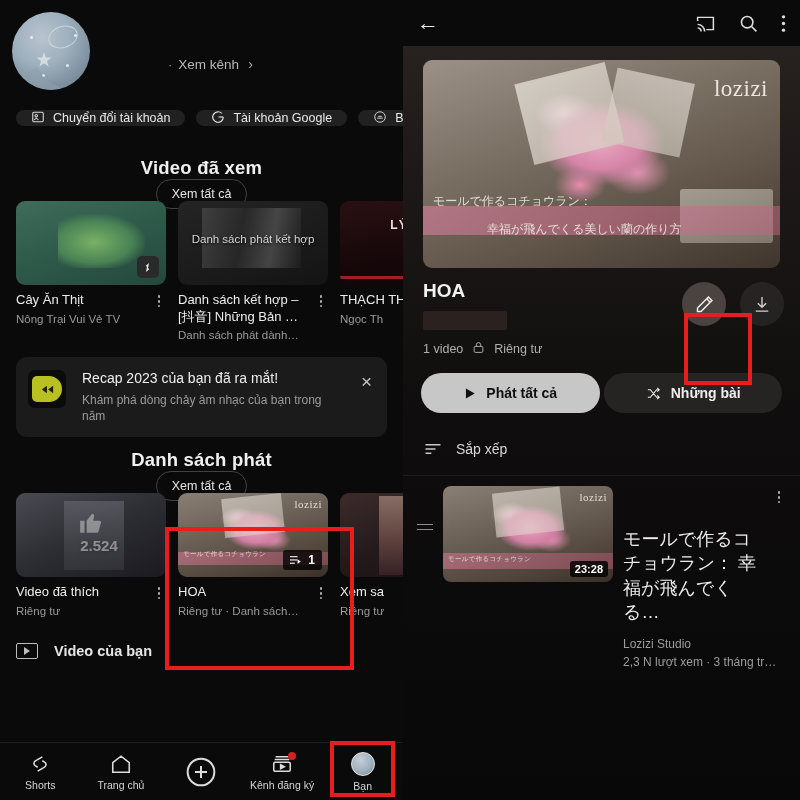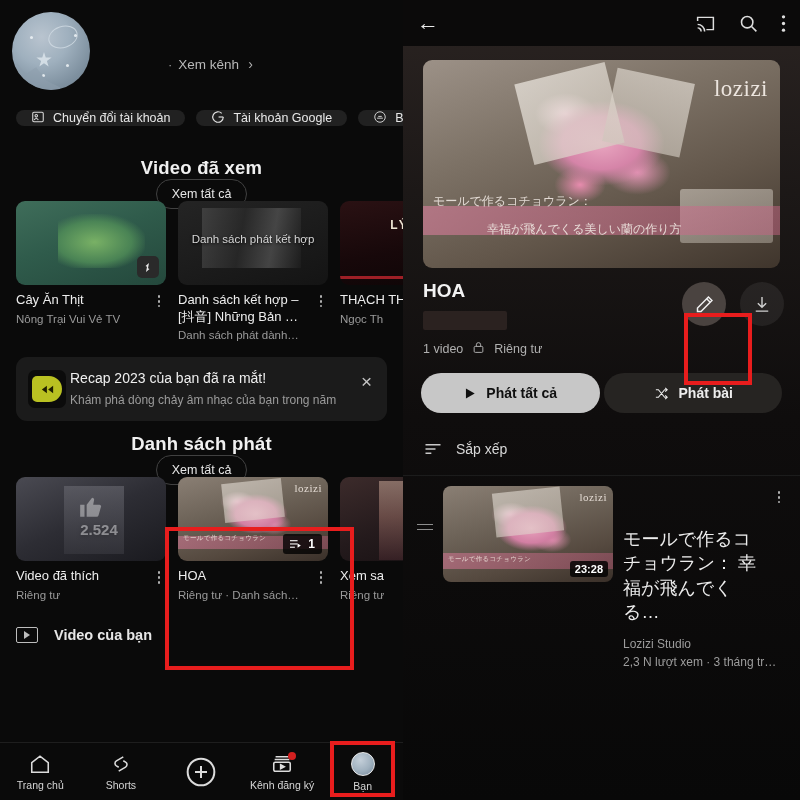--- a/index.html
+++ b/index.html
@@ -113,21 +113,21 @@
   .vmeta { display: flex; padding-top: 7px; gap: 4px; }
   .vmeta-text { flex: 1; min-width: 0; }
   .vtitle { color: #ededed; font-size: 13px; line-height: 1.28; }
   .vsub { color: #9a9a9a; font-size: 11.5px; line-height: 1.3; margin-top: 3px; }
   .kebab { width: 14px; flex: 0 0 auto; color: #b5b5b5; font-size: 13px; text-align: center; line-height: 1; padding-top: 1px; letter-spacing: 0; }
   .kebab span { display: block; width: 2.6px; height: 2.6px; background: #b0b0b0; border-radius: 50%; margin: 2.2px auto; }
 
   
   .recap {
     margin: 14px 16px 0; background: #1b1b1b; border-radius: 11px;
-    display: flex; align-items: flex-start; padding: 13px 12px; gap: 4px; position: relative;
+    display: flex; align-items: flex-start; padding: 13px 12px; gap: 16px; position: relative;
   }
   .recap-icon {
     width: 38px; height: 38px; border-radius: 7px; flex: 0 0 auto;
     background: #0b0b0b; display: flex; align-items: center; justify-content: center;
   }
   .recap-icon .pill {
     width: 30px; height: 26px; border-radius: 5px 13px 13px 5px; background: #b9c122;
     display: flex; align-items: center; justify-content: center; color: #1a1a00; font-size: 11px;
   }
   .recap-body { flex: 1; }
@@ -527,29 +527,29 @@
     <div class="yourvideos">
       <div class="yv-icon">
           <div class="tri"></div>
         </div>
       <div class="yv-label">Video của bạn</div>
     </div>
 
     <div class="bottom-nav">
       <div class="nav-item">
         <svg width="22" height="22" viewBox="0 0 24 24" fill="none" stroke="#dcdcdc" stroke-width="1.7">
-          <path d="M3 10.5 12 3.5l9 7V21H3z"></path>
-        </svg>
-        <div class="nav-label">Trang chủ</div>
+          <path d="M14.5 4.2 7 8.6a3.2 3.2 0 0 0 0 5.5l2.5 1.4M9.5 19.8 17 15.4a3.2 3.2 0 0 0 0-5.5L14.5 8.5"></path>
+        </svg>
+        <div class="nav-label">Shorts</div>
       </div>
       <div class="nav-item">
         <svg width="22" height="22" viewBox="0 0 24 24" fill="none" stroke="#dcdcdc" stroke-width="1.7">
-          <path d="M14.5 4.2 7 8.6a3.2 3.2 0 0 0 0 5.5l2.5 1.4M9.5 19.8 17 15.4a3.2 3.2 0 0 0 0-5.5L14.5 8.5"></path>
-        </svg>
-        <div class="nav-label">Shorts</div>
+          <path d="M3 10.5 12 3.5l9 7V21H3z"></path>
+        </svg>
+        <div class="nav-label">Trang chủ</div>
       </div>
       <div class="nav-item">
         <svg width="32" height="32" viewBox="0 0 24 24" fill="none" stroke="#dcdcdc" stroke-width="1.5">
           <circle cx="12" cy="12" r="10"></circle>
             <path d="M12 7.5v9M7.5 12h9"></path>
         </svg>
       </div>
       <div class="nav-item">
         <svg width="22" height="22" viewBox="0 0 24 24" fill="none" stroke="#dcdcdc" stroke-width="1.7">
           <path d="M5 4h14M4 7h16"></path>
@@ -643,21 +643,21 @@
         <svg width="14" height="15" viewBox="0 0 24 24" fill="#101010">
             <path d="M5 3.5 20 12 5 20.5z"></path>
           </svg>
         <span>Phát tất cả</span>
       </button>
       <button class="btn-shuffle">
         <svg width="17" height="15" viewBox="0 0 24 24" fill="none" stroke="#ededed" stroke-width="1.8">
           <path d="M3 6h4l10 12h4M3 18h4l10-12h4"></path>
             <path d="M18 3l3 3-3 3M18 15l3 3-3 3"></path>
         </svg>
-        <span>Phát bài</span>
+        <span>Những bài</span>
       </button>
     </div>
 
     <div class="sort-row">
       <svg width="20" height="16" viewBox="0 0 24 18" fill="none" stroke="#c9c9c9" stroke-width="1.8">
         <path d="M3 4h18M3 9h12M3 14h7"></path>
       </svg>
       <div class="sort-label">Sắp xếp</div>
     </div>
     <div class="r-divider"></div>

